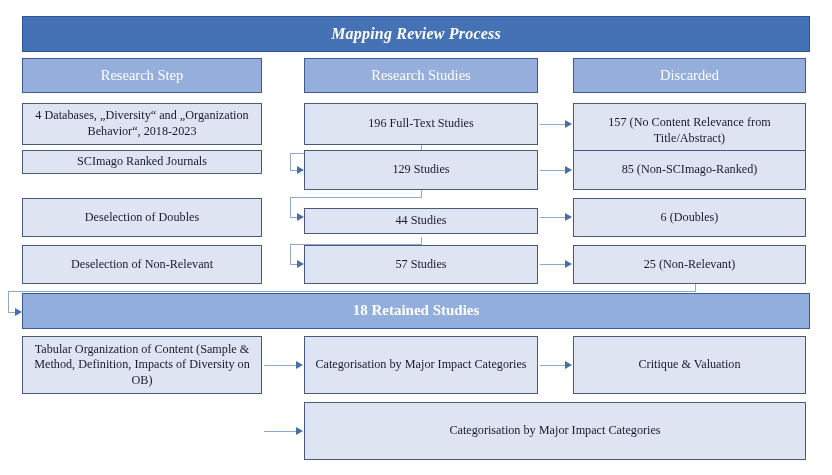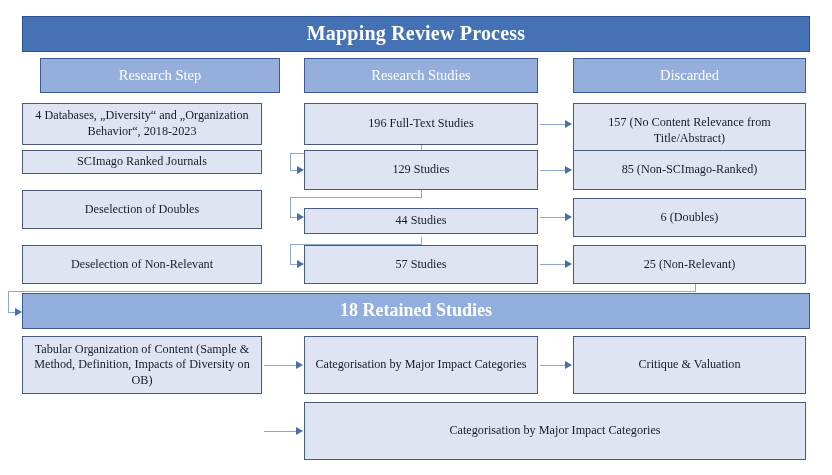--- a/index.html
+++ b/index.html
@@ -28,39 +28,40 @@
     line-height: 1.28;
     padding: 2px 6px;
   }
 
   
   .title-bar {
     background: #4472b4;
     border: 1px solid #2f5496;
     color: #ffffff;
     font-weight: bold;
-    font-size: 20px;
+    font-size: 16px;
     letter-spacing: .2px;
+    font-style: italic;
   }
 
   
   .col-head {
     background: #95aedb;
     border: 1px solid #3c5a96;
     color: #ffffff;
     font-size: 14.5px;
   }
 
   
   .retained-bar {
     background: #92aedd;
     border: 1px solid #3c5a96;
     color: #ffffff;
     font-weight: bold;
-    font-size: 18px;
+    font-size: 15px;
   }
 
   
   .cell {
     background: #dfe4f2;
     border: 1px solid #4a5a7a;
     color: #1a1a2e;
     font-size: 12.2px;
   }
 
@@ -84,21 +85,21 @@
     border-left: 7px solid #4a6fa8;
   }
 </style>
 </head>
 <body>
 
 <div id="canvas">
 
   <div class="box title-bar" style="left:22px; top:16px; width:788px; height:36px;">Mapping Review Process</div>
 
-  <div class="box col-head" style="left:40px; top:58px; width:240px; height:35px;">Research Step</div>
+  <div class="box col-head" style="left:22px; top:58px; width:240px; height:35px;">Research Step</div>
   <div class="box col-head" style="left:304px; top:58px; width:234px; height:35px;">Research Studies</div>
   <div class="box col-head" style="left:573px; top:58px; width:233px; height:35px;">Discarded</div>
 
   <div class="box cell" style="left:22px; top:103px; width:240px; height:42px;">4 Databases, „Diversity“ and „Organization Behavior“, 2018-2023</div>
   <div class="box cell" style="left:304px; top:103px; width:234px; height:42px;">196 Full-Text Studies</div>
   <div class="box cell" style="left:573px; top:103px; width:233px; height:56px;">157 (No Content Relevance from Title/Abstract)</div>
 
   <div class="hline" style="left:540px; top:124px; width:25px;"></div>
   <div class="arrow-right" style="left:565px; top:120px;"></div>
 
@@ -114,21 +115,21 @@
 
   <div class="hline" style="left:540px; top:170px; width:25px;"></div>
   <div class="arrow-right" style="left:565px; top:166px;"></div>
 
   <div class="vline" style="left:421px; top:190px; height:7px;"></div>
   <div class="hline" style="left:290px; top:197px; width:132px;"></div>
   <div class="vline" style="left:290px; top:197px; height:20px;"></div>
   <div class="hline" style="left:290px; top:217px; width:8px;"></div>
   <div class="arrow-right" style="left:297px; top:213px;"></div>
 
-  <div class="box cell" style="left:22px; top:190px; width:240px; height:39px;">Deselection of Doubles</div>
+  <div class="box cell" style="left:22px; top:198px; width:240px; height:39px;">Deselection of Doubles</div>
   <div class="box cell" style="left:304px; top:208px; width:234px; height:26px;">44 Studies</div>
   <div class="box cell" style="left:573px; top:198px; width:233px; height:39px;">6 (Doubles)</div>
 
   <div class="hline" style="left:540px; top:217px; width:25px;"></div>
   <div class="arrow-right" style="left:565px; top:213px;"></div>
 
   <div class="vline" style="left:421px; top:237px; height:7px;"></div>
   <div class="hline" style="left:290px; top:244px; width:132px;"></div>
   <div class="vline" style="left:290px; top:244px; height:20px;"></div>
   <div class="hline" style="left:290px; top:264px; width:8px;"></div>

